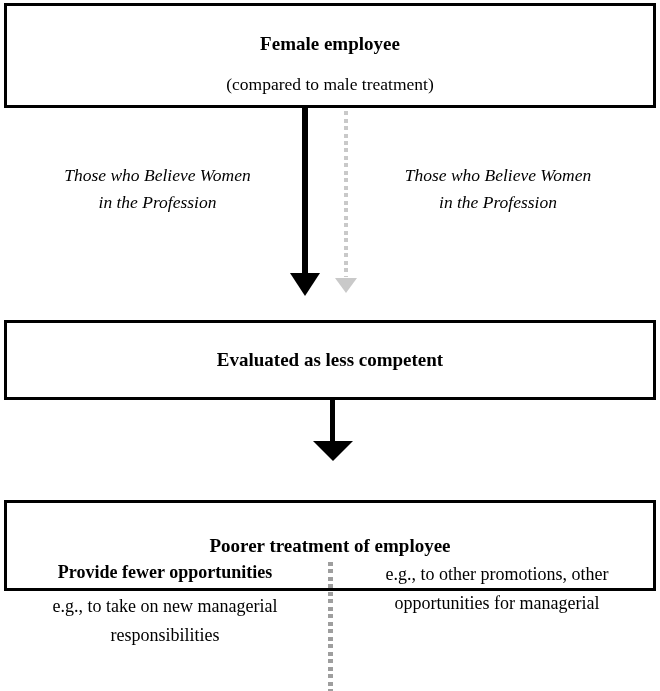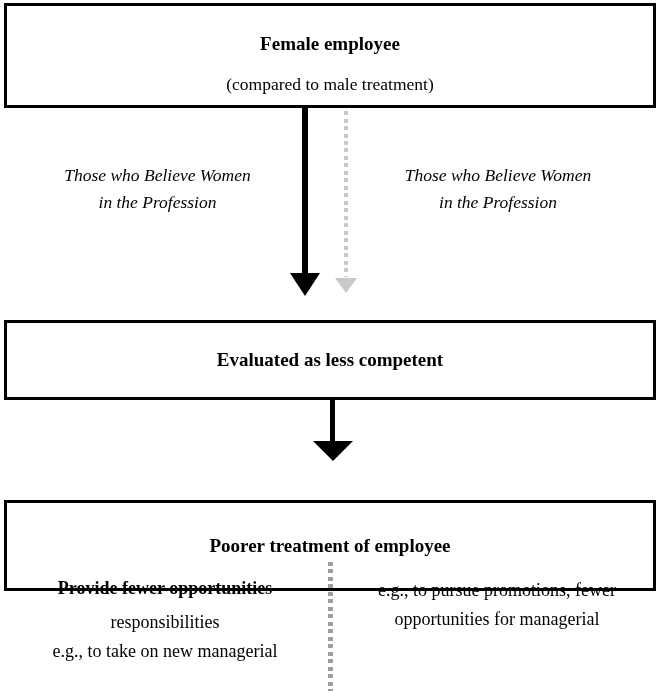--- a/index.html
+++ b/index.html
@@ -113,21 +113,21 @@
     background: repeating-linear-gradient(
       to bottom,
       var(--divider, #9e9e9e) 0px, var(--divider, #9e9e9e) 4px,
       transparent 4px, transparent 7.5px
     );
   }
 
   
   .outcome {
     position: absolute;
-    top: 576px;
+    top: 560px;
     text-align: center;
     font-size: 18px;
     line-height: 29px;
   }
   .outcome.left  { left: 15px;  width: 300px; }
   .outcome.right { left: 352px; width: 290px; }
   .outcome-title {
     font-weight: bold;
     margin-bottom: 8px;
     line-height: 24px;
@@ -166,21 +166,21 @@
   <div class="head-solid-2"></div>
 
   <div class="box box-3">
     <div class="box-title">Poorer treatment of employee</div>
   </div>
 
   <div class="divider-dotted"></div>
 
   <div class="outcome left">
     <div class="outcome-title">Provide fewer opportunities</div>
+    <span class="outcome-line">e.g., to take on new managerial</span>
     <span class="outcome-line">responsibilities</span>
-    <span class="outcome-line">e.g., to take on new managerial</span>
   </div>
   <div class="outcome right">
-    <span class="outcome-line">e.g., to pursue promotions, fewer</span>
+    <span class="outcome-line">e.g., to other promotions, other</span>
     <span class="outcome-line">opportunities for managerial</span>
   </div>
 
 </div>
 
 </body></html>

